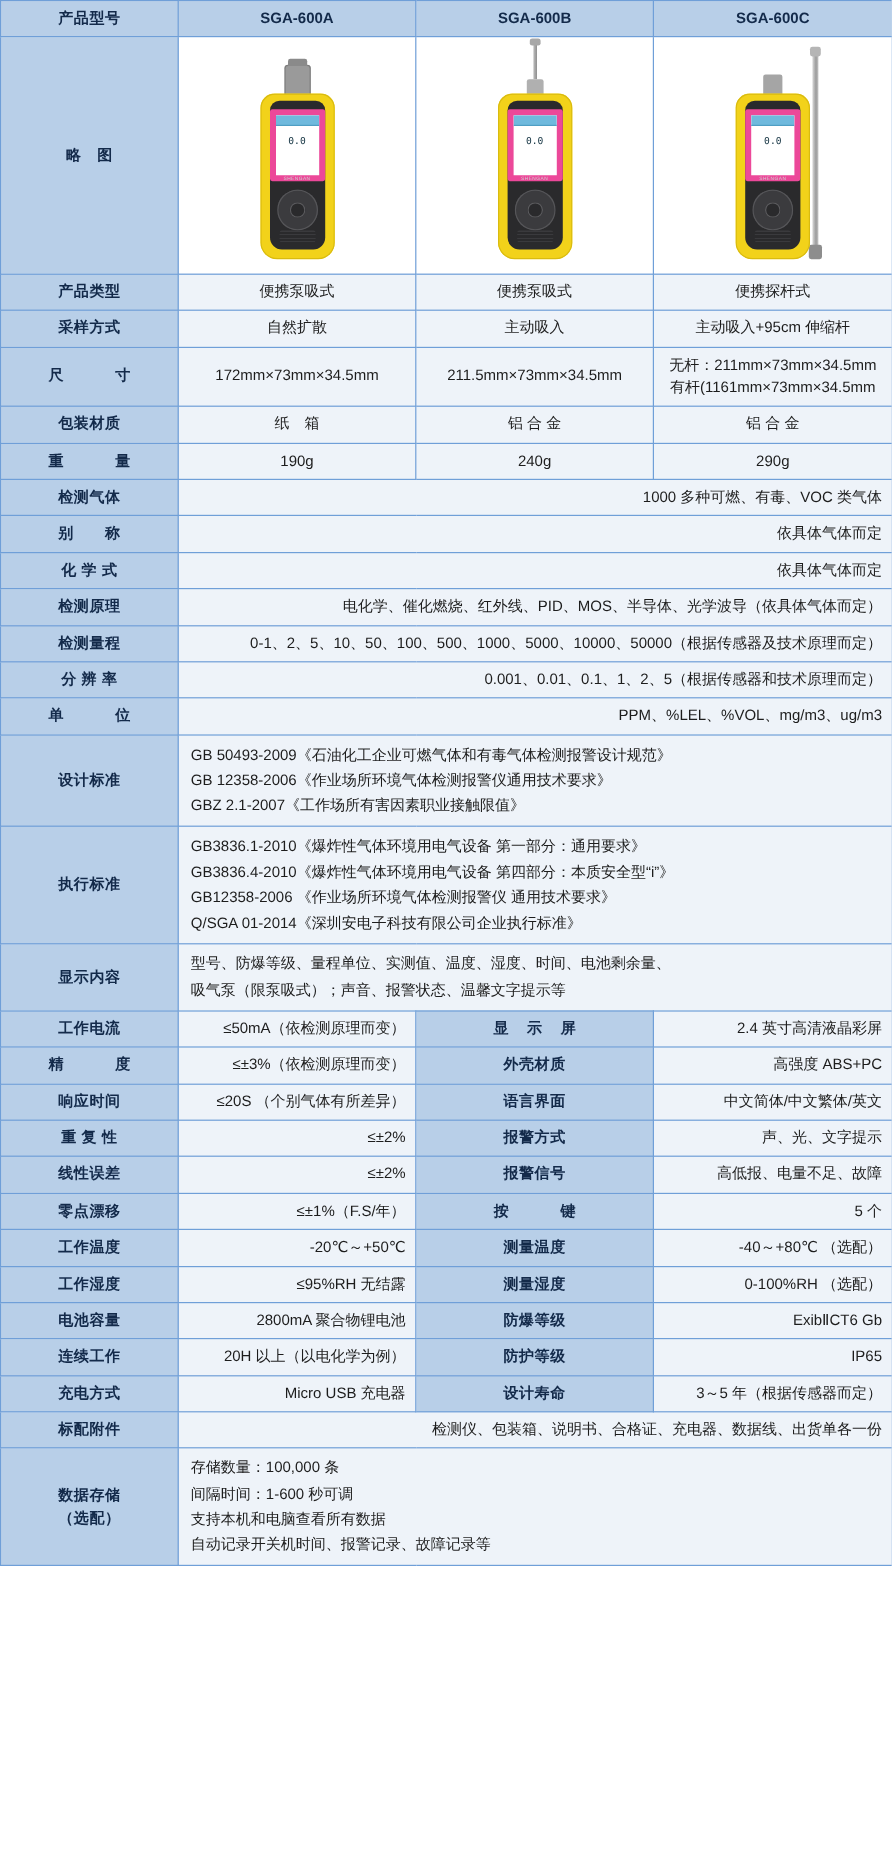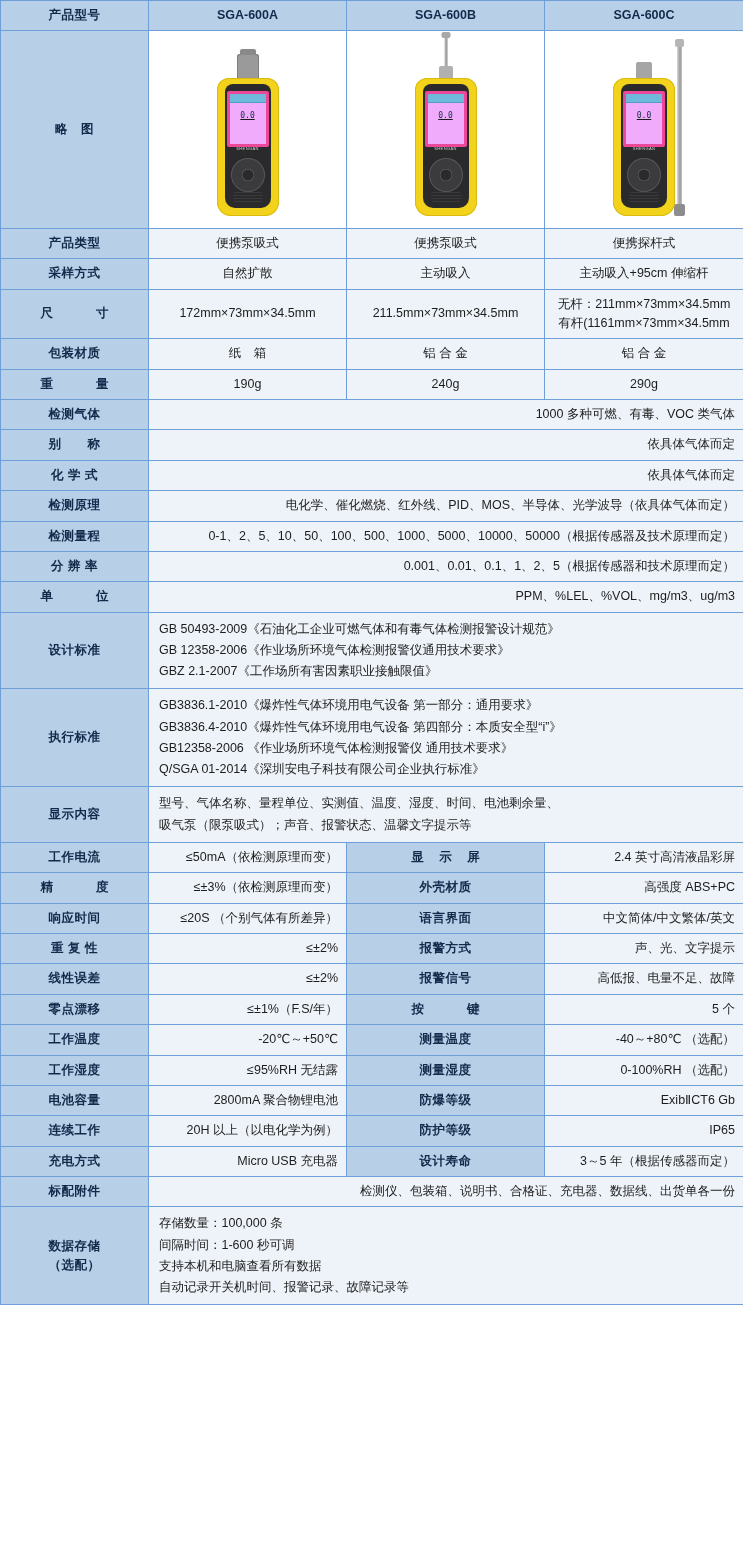--- a/index.html
+++ b/index.html
@@ -104,25 +104,24 @@
     background: #2a2a2c;
     border-radius: 8px 8px 10px 10px;
   }
   .dev-screen {
     position: absolute;
     left: 50%;
     transform: translateX(-50%);
     top: 7px;
     width: 36px;
     height: 50px;
-    background: #f0abfc;
-    border: 3px solid #ec4899;
+    background: #ffffff;
+    border: 5px solid #ec4899;
     border-radius: 2px;
     overflow: hidden;
-    text-decoration: underline;
   }
   .dev-screen .scr-top {
     height: 8px;
     background: #6fb9dd;
     border-bottom: 1px solid #4f9ec4;
   }
   .dev-screen .scr-val {
     text-align: center;
     font-size: 8px;
     color: #10303f;
@@ -421,21 +420,21 @@
           <div>GB3836.1-2010《爆炸性气体环境用电气设备 第一部分：通用要求》</div>
           <div>GB3836.4-2010《爆炸性气体环境用电气设备 第四部分：本质安全型“i”》</div>
           <div>GB12358-2006 《作业场所环境气体检测报警仪 通用技术要求》</div>
           <div>Q/SGA 01-2014《深圳安电子科技有限公司企业执行标准》</div>
         </td>
       </tr>
 
       <tr>
         <td class="label">显示内容</td>
         <td class="val multi" colspan="3">
-          <div>型号、气体名称、量程单位、实测值、温度、湿度、时间、电池剩余量、</div>
+          <div>型号、防爆等级、量程单位、实测值、温度、湿度、时间、电池剩余量、</div>
           <div>吸气泵（限泵吸式）；声音、报警状态、温馨文字提示等</div>
         </td>
       </tr>
 
       <tr>
         <td class="label">工作电流</td>
         <td class="val left">≤50mA（依检测原理而变）</td>
         <td class="label spaced">显 示 屏</td>
         <td class="val left">2.4 英寸高清液晶彩屏</td>
       </tr>

